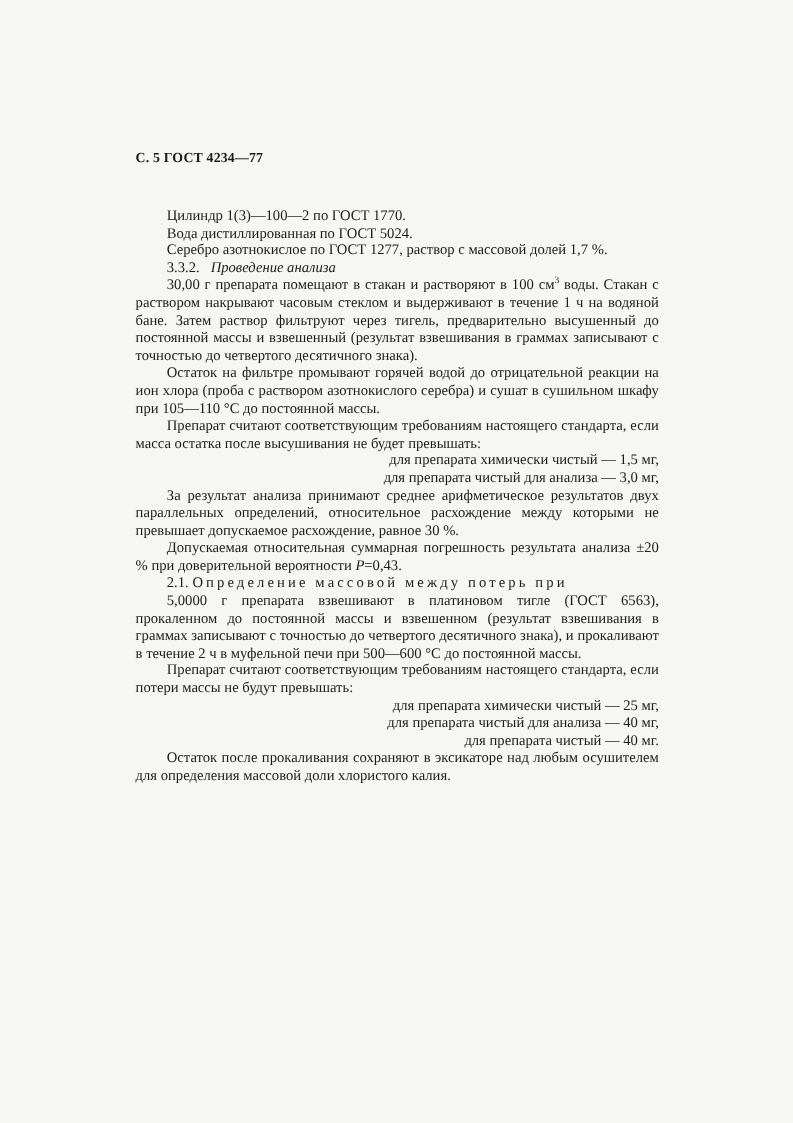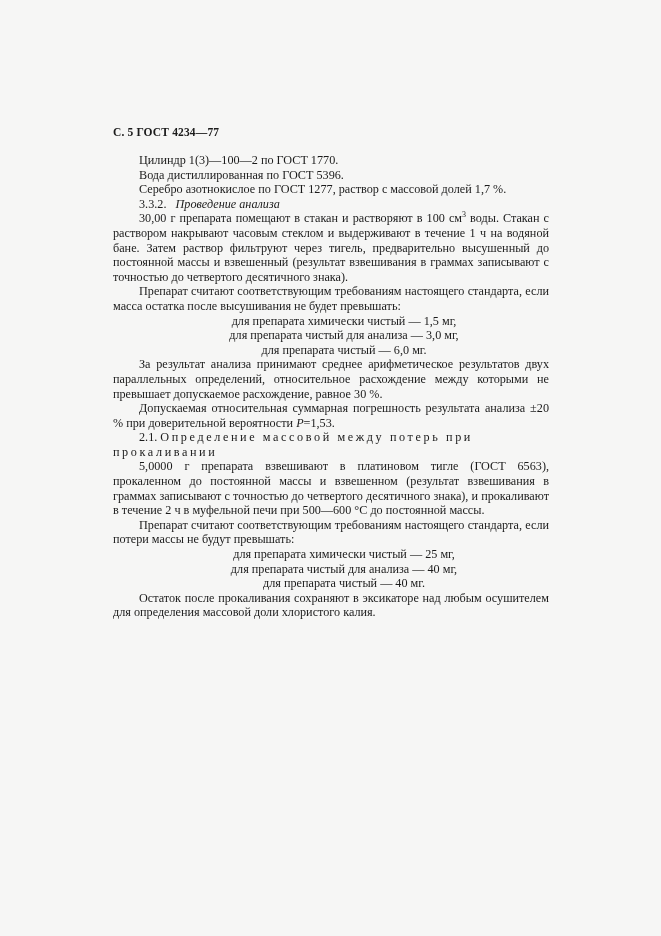--- a/index.html
+++ b/index.html
@@ -31,21 +31,21 @@
     font-size: 11.5px;
     font-weight: bold;
     letter-spacing: 0.15px;
     white-space: nowrap;
   }
 
   
   .text-column {
     position: absolute;
     left: 113px;
-    top: 153px;
+    top: 172px;
     width: 436px;
   }
 
   .para {
     font-size: 12.2px;
     line-height: 14.6px;
     text-align: justify;
     text-justify: inter-word;
     margin: 0;
     hyphens: none;
@@ -56,21 +56,21 @@
   }
 
   .para.noindent {
     text-indent: 0;
   }
 
   
   .para.listline {
     text-indent: 0;
     padding-left: 26px;
-    text-align: center;
+    text-align: right;
   }
 
   .para.lastline {
     text-align: left;
   }
 
   .ital {
     font-style: italic;
     text-align: center;
   }
@@ -89,53 +89,50 @@
 <body>
 
 <div class="page">
 
   <div class="running-head">С. 5 ГОСТ 4234—77</div>
 
   <div class="text-column">
 
     <p class="para indent">Цилиндр 1(3)—100—2 по ГОСТ 1770.</p>
 
-    <p class="para indent">Вода дистиллированная по ГОСТ 5396.</p>
+    <p class="para indent">Вода дистиллированная по ГОСТ 5024.</p>
 
     <p class="para indent">Серебро азотнокислое по ГОСТ 1277, раствор с массовой долей 1,7 %.</p>
 
     <p class="para indent lastline">
       <span>3.3.2.</span>
       &nbsp;
       <span class="ital">Проведение анализа</span>
     </p>
 
     <p class="para indent">
       <span>30,00 г препарата помещают в стакан и растворяют в 100 см</span><span class="sup">3</span><span> воды. Стакан с раствором накрывают часовым стеклом и выдерживают в течение 1 ч на водяной бане. Затем раствор фильтруют через тигель, предварительно высушенный до постоянной массы и взвешенный (результат взвешивания в граммах записывают с точностью до четвертого десятичного знака).</span>
     </p>
 
+    <p class="para indent">Остаток на фильтре промывают горячей водой до отрицательной реакции на ион хлора (проба с раствором азотнокислого серебра) и сушат в сушильном шкафу при 105—110 °С до постоянной массы.</p>
 
     <p class="para indent">Препарат считают соответствующим требованиям настоящего стандарта, если масса остатка после высушивания не будет превышать:</p>
 
     <p class="para listline">для препарата химически чистый — 1,5 мг,</p>
     <p class="para listline">для препарата чистый для анализа — 3,0 мг,</p>
-    <p class="para listline">для препарата чистый — 6,0 мг.</p>
 
     <p class="para indent">За результат анализа принимают среднее арифметическое результатов двух параллельных определений, относительное расхождение между которыми не превышает допускаемое расхождение, равное 30 %.</p>
 
     <p class="para indent">
-      <span>Допускаемая относительная суммарная погрешность результата анализа ±20 % при доверительной вероятности </span><span class="ital">P</span><span>=1,53.</span>
+      <span>Допускаемая относительная суммарная погрешность результата анализа ±20 % при доверительной вероятности </span><span class="ital">P</span><span>=0,43.</span>
     </p>
 
     <p class="para indent">
       <span>2.1.</span>
       <span class="spaced">Определение  массовой  между  потерь  при</span>
-    </p>
-    <p class="para noindent lastline">
-      <span class="spaced">прокаливании</span>
     </p>
 
     <p class="para indent">5,0000 г препарата взвешивают в платиновом тигле (ГОСТ 6563), прокаленном до постоянной массы и взвешенном (результат взвешивания в граммах записывают с точностью до четвертого десятичного знака), и прокаливают в течение 2 ч в муфельной печи при 500—600 °С до постоянной массы.</p>
 
     <p class="para indent">Препарат считают соответствующим требованиям настоящего стандарта, если потери массы не будут превышать:</p>
 
     <p class="para listline">для препарата химически чистый — 25 мг,</p>
     <p class="para listline">для препарата чистый для анализа — 40 мг,</p>
     <p class="para listline">для препарата чистый — 40 мг.</p>
 

